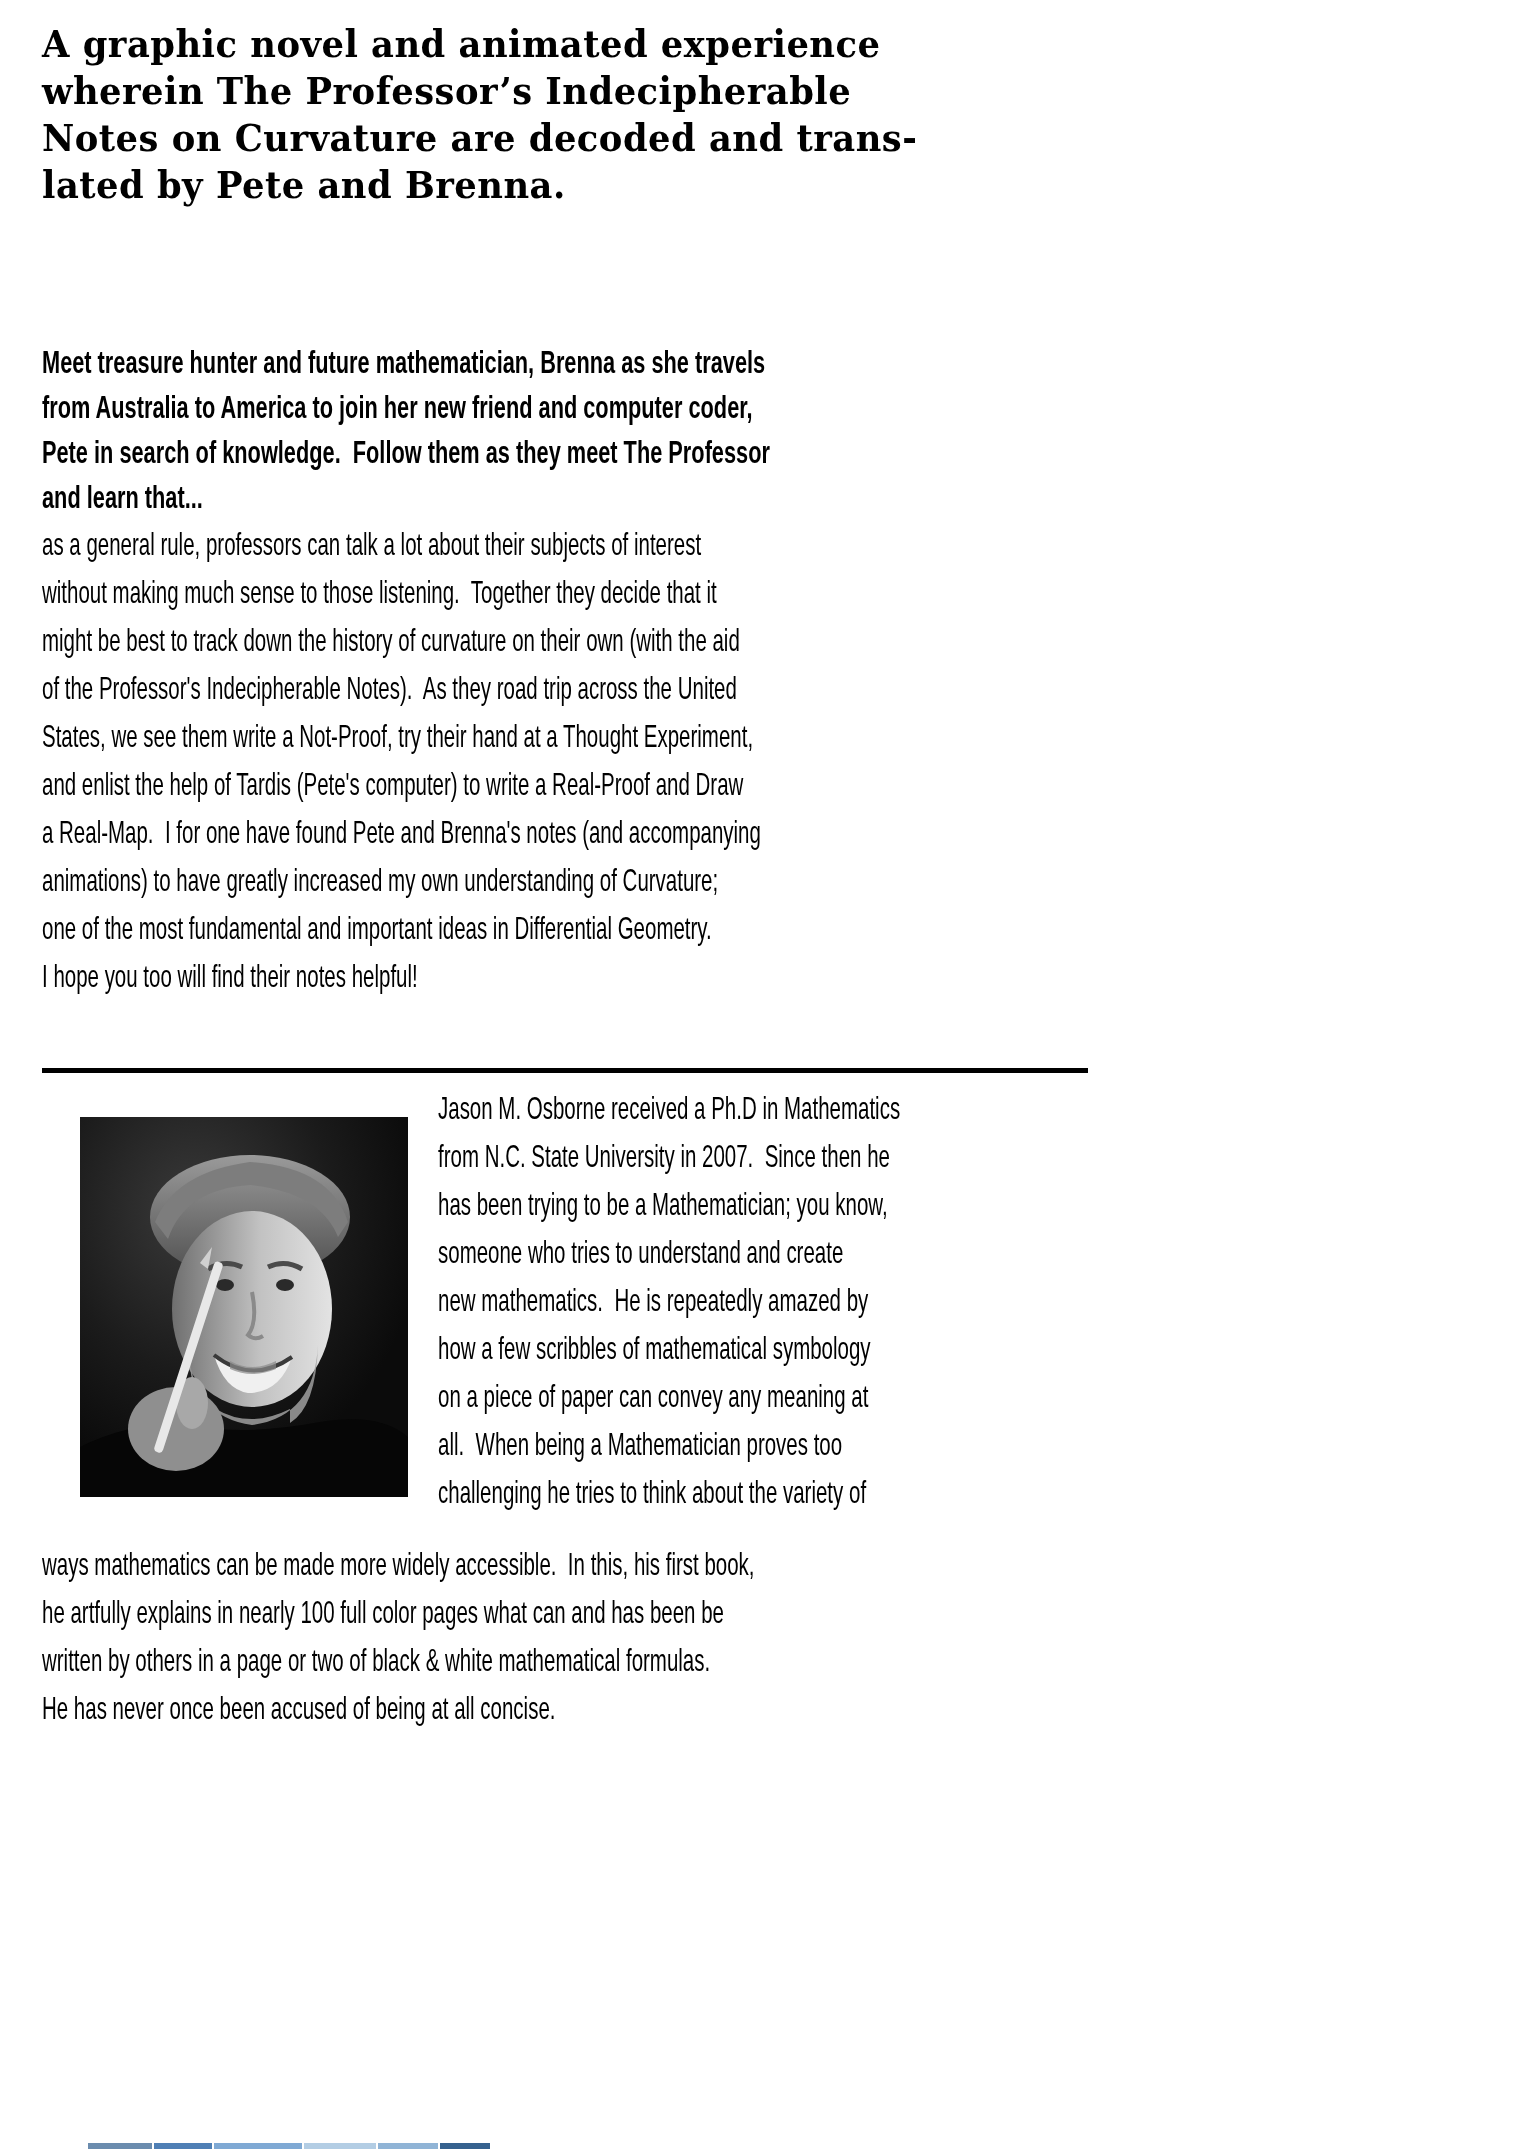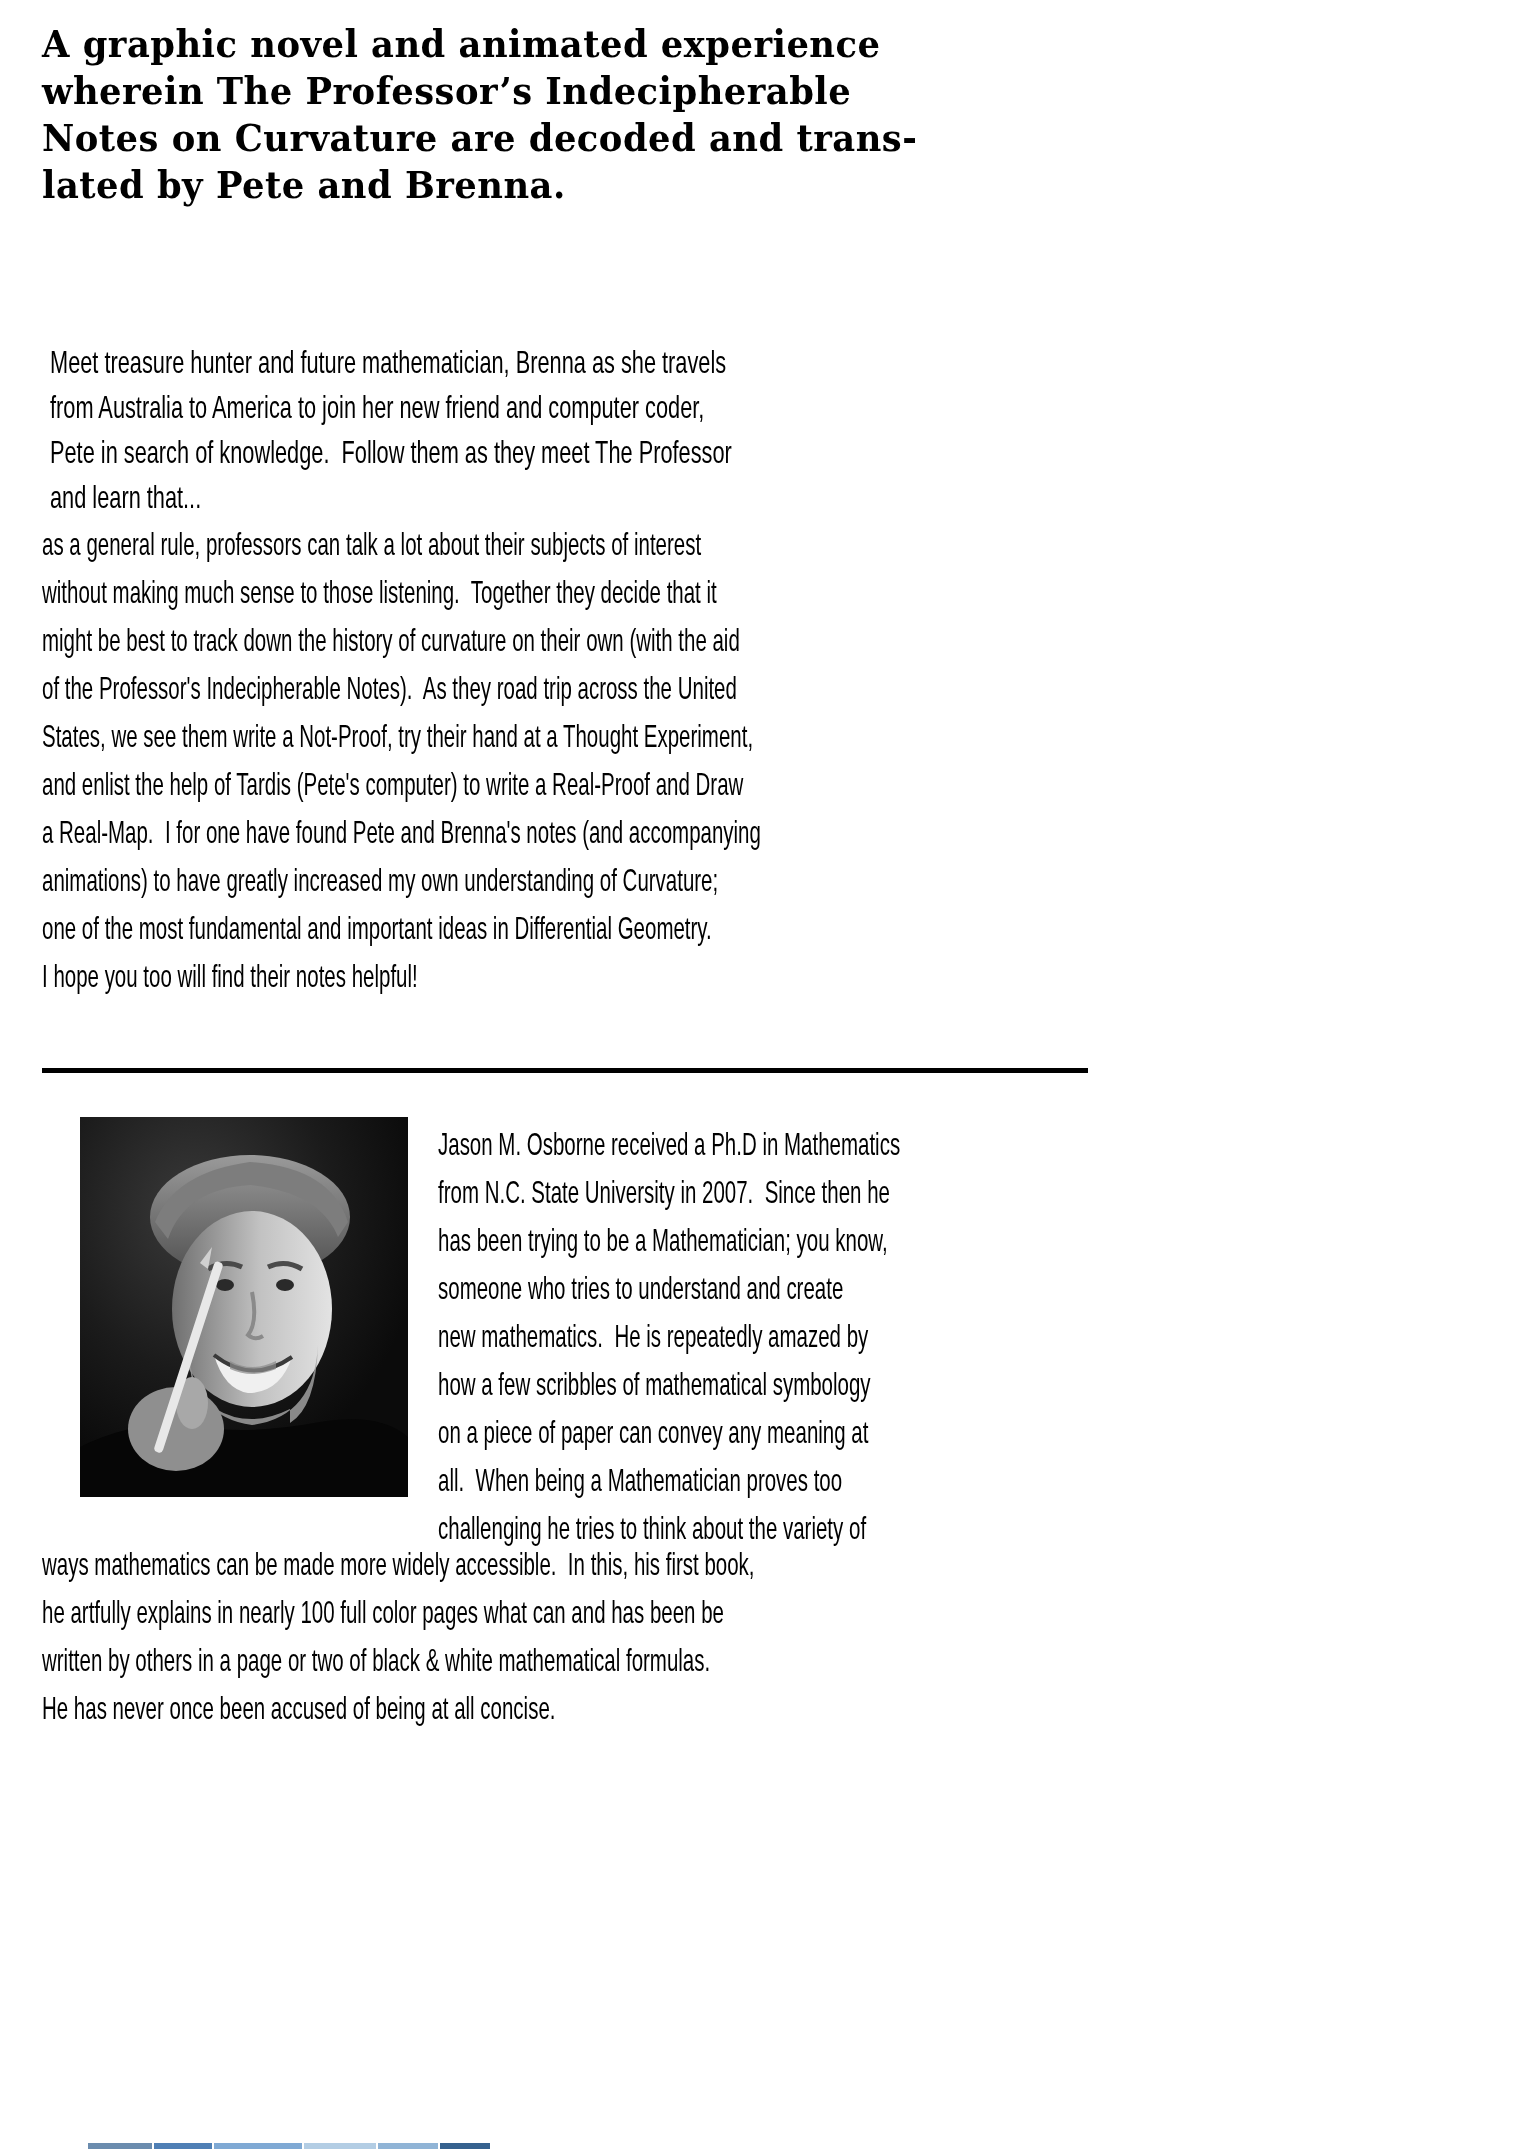--- a/index.html
+++ b/index.html
@@ -19,24 +19,23 @@
     font-family:"DejaVu Serif",serif;
     font-weight:700;
     font-size:38px;
     line-height:47px;
     letter-spacing:.5px;
   }
   .headline .tline{transform:scaleX(.93);}
   
   .bold-intro{
     top:340px;
-    font-weight:400;
+    font-weight:700;
     font-size:32px;
     line-height:45px;
-    margin-left:8px;
   }
   .bold-intro .tline{transform:scaleX(.68);}
   
   .body-text{
     font-weight:400;
     font-size:32px;
     line-height:48px;
   }
   .body-text .tline{transform:scaleX(.64);}
   .intro-body{top:520px;}
@@ -46,21 +45,21 @@
     width:1046px;height:5px;
     background:#000;
   }
   .photo{
     position:absolute;
     left:80px;top:1117px;
     width:328px;height:380px;
     background:#0d0d0d;
   }
   .photo svg{display:block;width:100%;height:100%;}
-  .bio-wrapped{top:1120px;}
+  .bio-wrapped{top:1084px;}
   .bio-wrapped .tline{margin-left:396px;}
   .bio-full{top:1540px;}
   .strip{
     position:absolute;
     left:88px;top:2143px;
     height:6px;
     display:flex;
     gap:2px;
   }
   .strip .seg{height:100%;}

